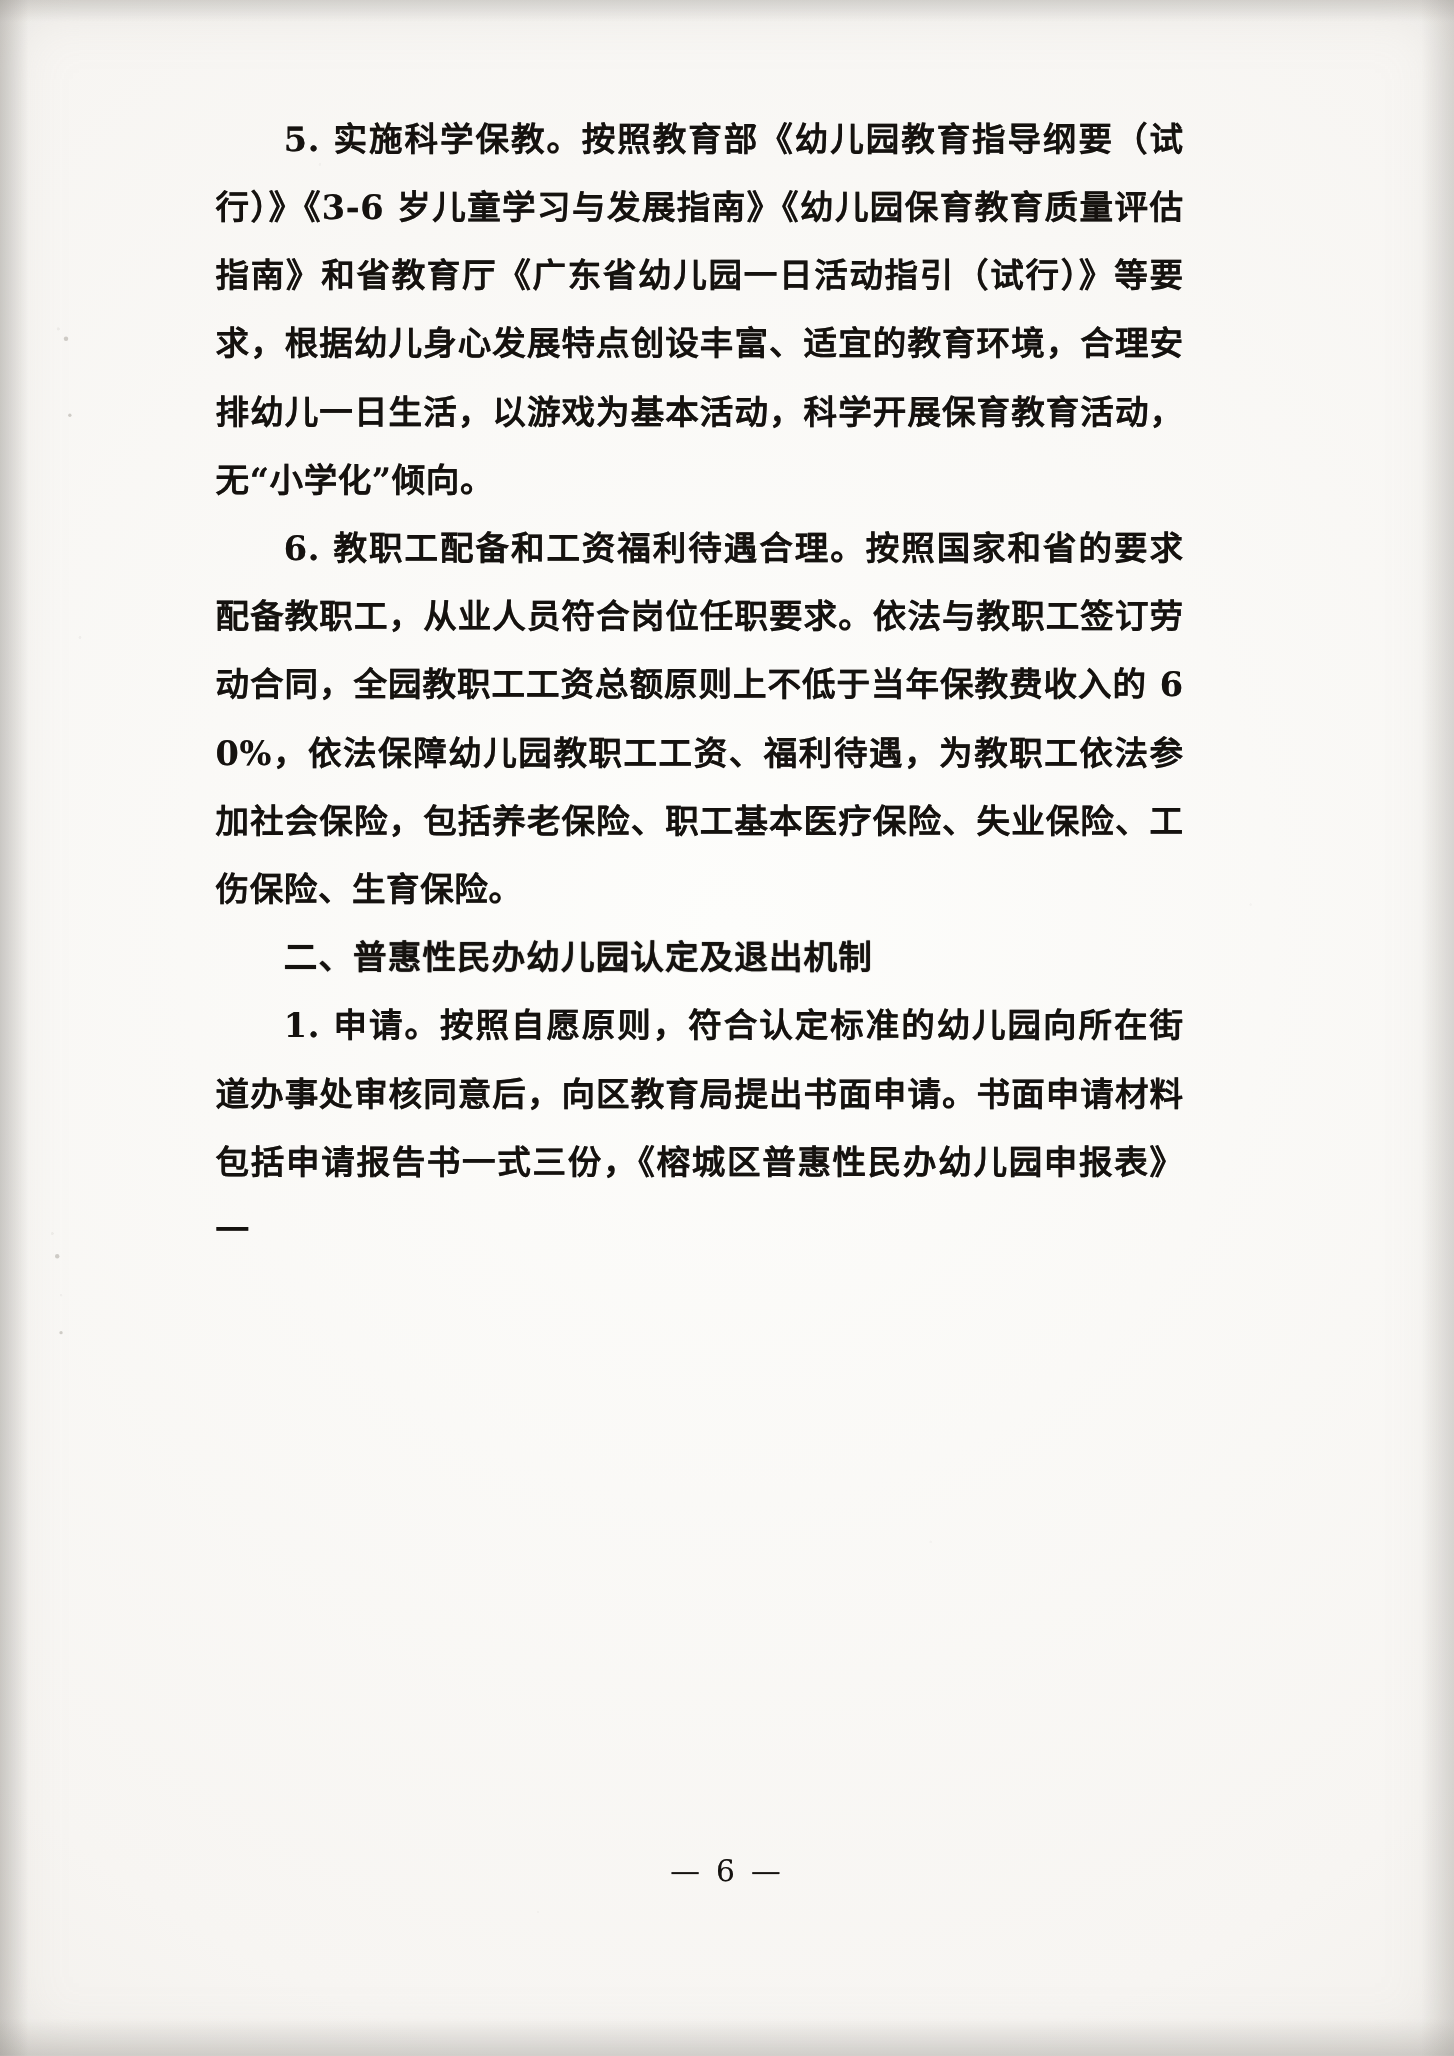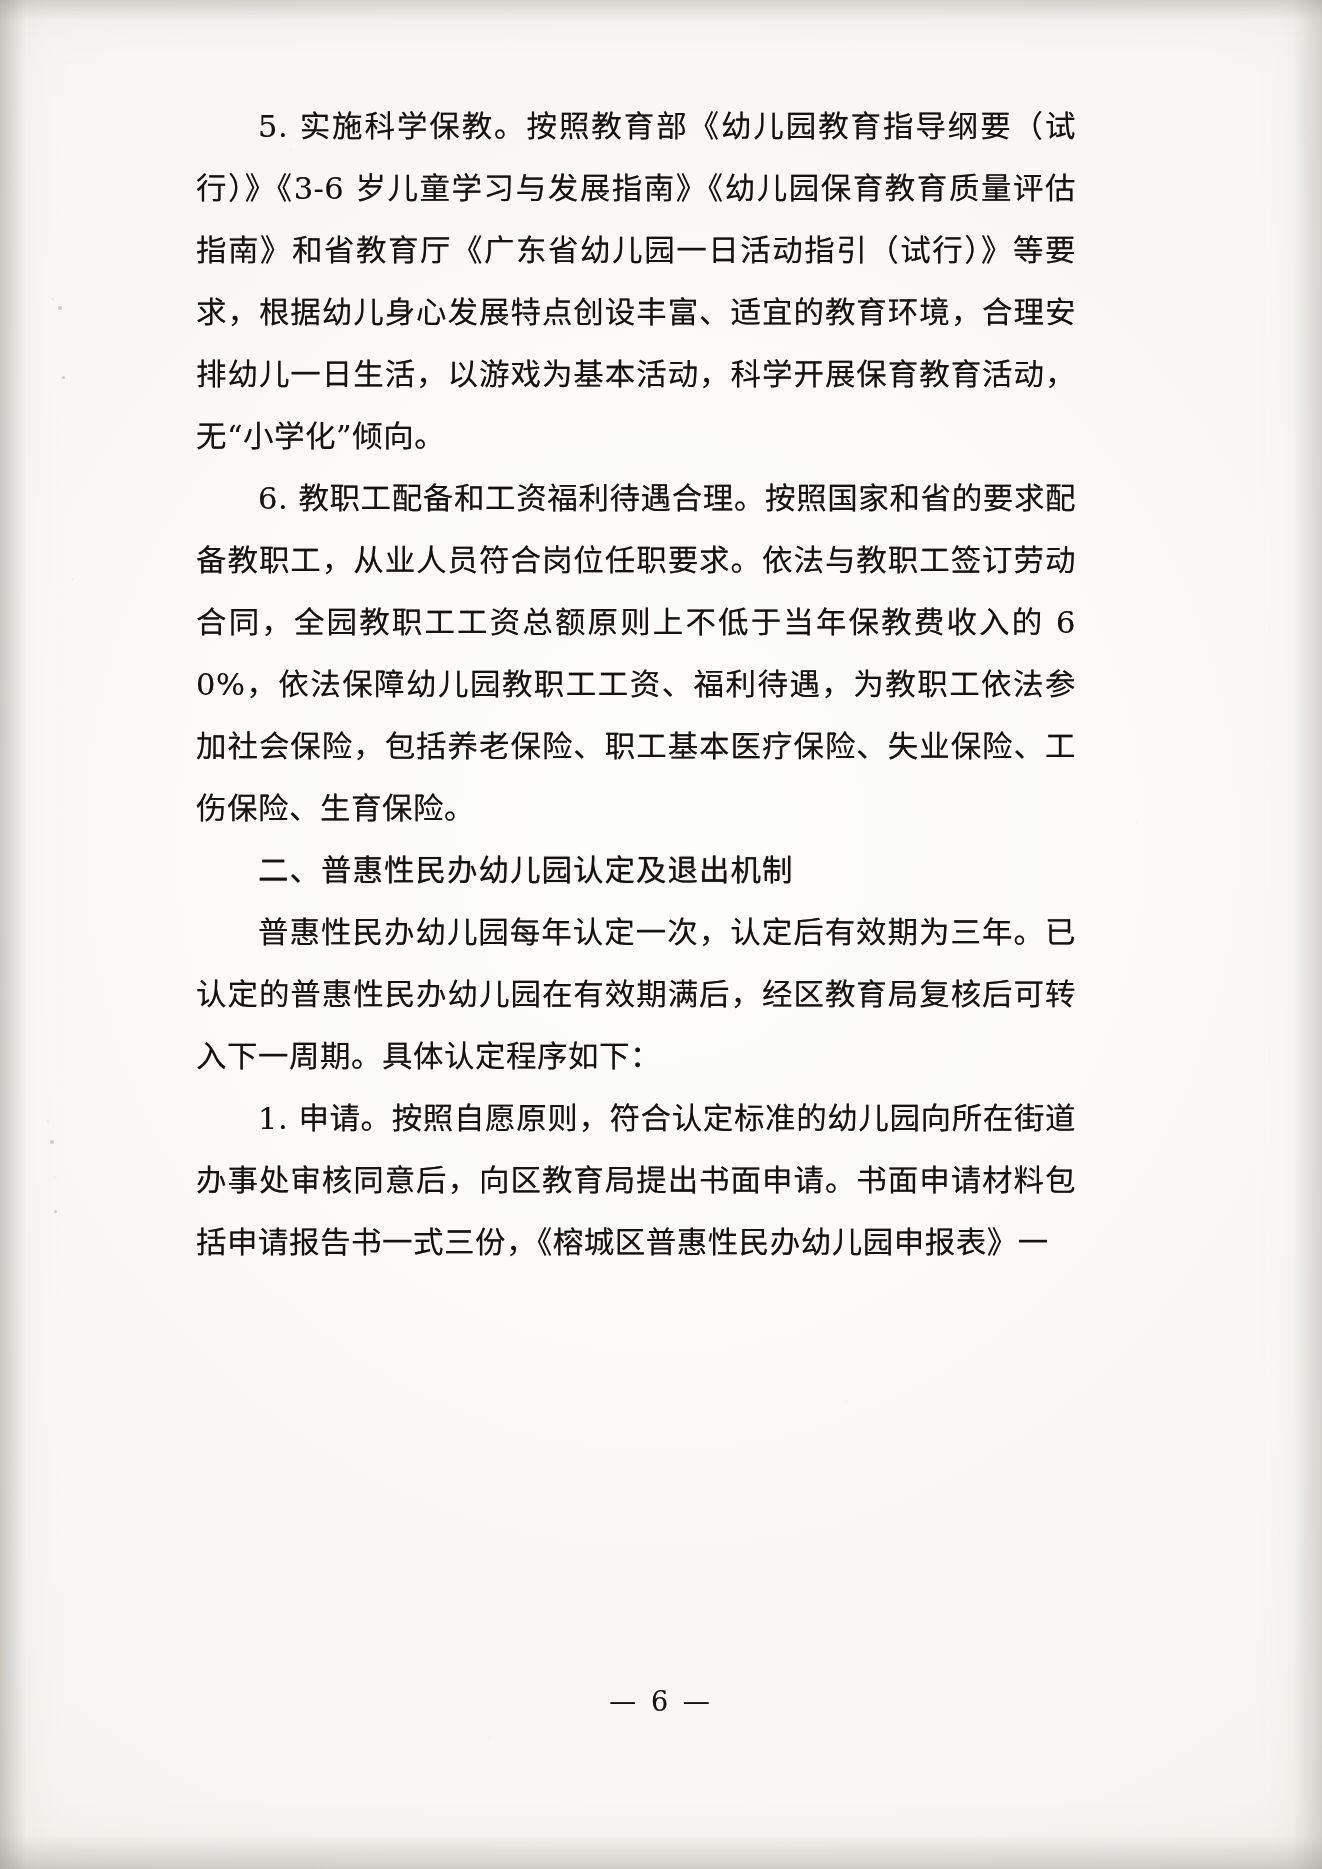--- a/index.html
+++ b/index.html
@@ -84,24 +84,24 @@
     line-height: 62px;
     letter-spacing: .5px;
     text-align: justify;
     text-justify: inter-character;
     margin: 0 0 0 0;
     word-break: break-all;
     
     text-shadow: 0 0 .6px rgba(20,18,15,.55);
   }
 
-  .para { text-indent: 62px; }
+  .para { text-indent: 62px; font-weight: bold; }
 
   .heading {
-    font-weight: 400;
+    font-weight: 700;
     text-indent: 62px;
     letter-spacing: 1px;
     text-shadow: 0 0 .9px rgba(18,16,13,.8);
   }
 
   .subheading { text-indent: 58px; }
 
   .page-number {
     position: absolute;
     left: 0;
@@ -142,21 +142,20 @@
 
   <div class="body-area">
 
     <p class="para">5. 实施科学保教。按照教育部《幼儿园教育指导纲要（试行）》《3-6 岁儿童学习与发展指南》《幼儿园保育教育质量评估指南》和省教育厅《广东省幼儿园一日活动指引（试行）》等要求，根据幼儿身心发展特点创设丰富、适宜的教育环境，合理安排幼儿一日生活，以游戏为基本活动，科学开展保育教育活动，无“小学化”倾向。</p>
 
     <p class="para">6. 教职工配备和工资福利待遇合理。按照国家和省的要求配备教职工，从业人员符合岗位任职要求。依法与教职工签订劳动合同，全园教职工工资总额原则上不低于当年保教费收入的 60%，依法保障幼儿园教职工工资、福利待遇，为教职工依法参加社会保险，包括养老保险、职工基本医疗保险、失业保险、工伤保险、生育保险。</p>
 
     <p class="heading">二、普惠性民办幼儿园认定及退出机制</p>
 
 
-    <p class="para">普惠性民办幼儿园每年认定一次，认定后有效期为三年。已认定的普惠性民办幼儿园在有效期满后，经区教育局复核后可转入下一周期。具体认定程序如下：</p>
 
     <p class="para">1. 申请。按照自愿原则，符合认定标准的幼儿园向所在街道办事处审核同意后，向区教育局提出书面申请。书面申请材料包括申请报告书一式三份，《榕城区普惠性民办幼儿园申报表》一</p>
 
   </div>
 
   <div class="page-number">— 6 —</div>
 
 </div>
 
 </body></html>

